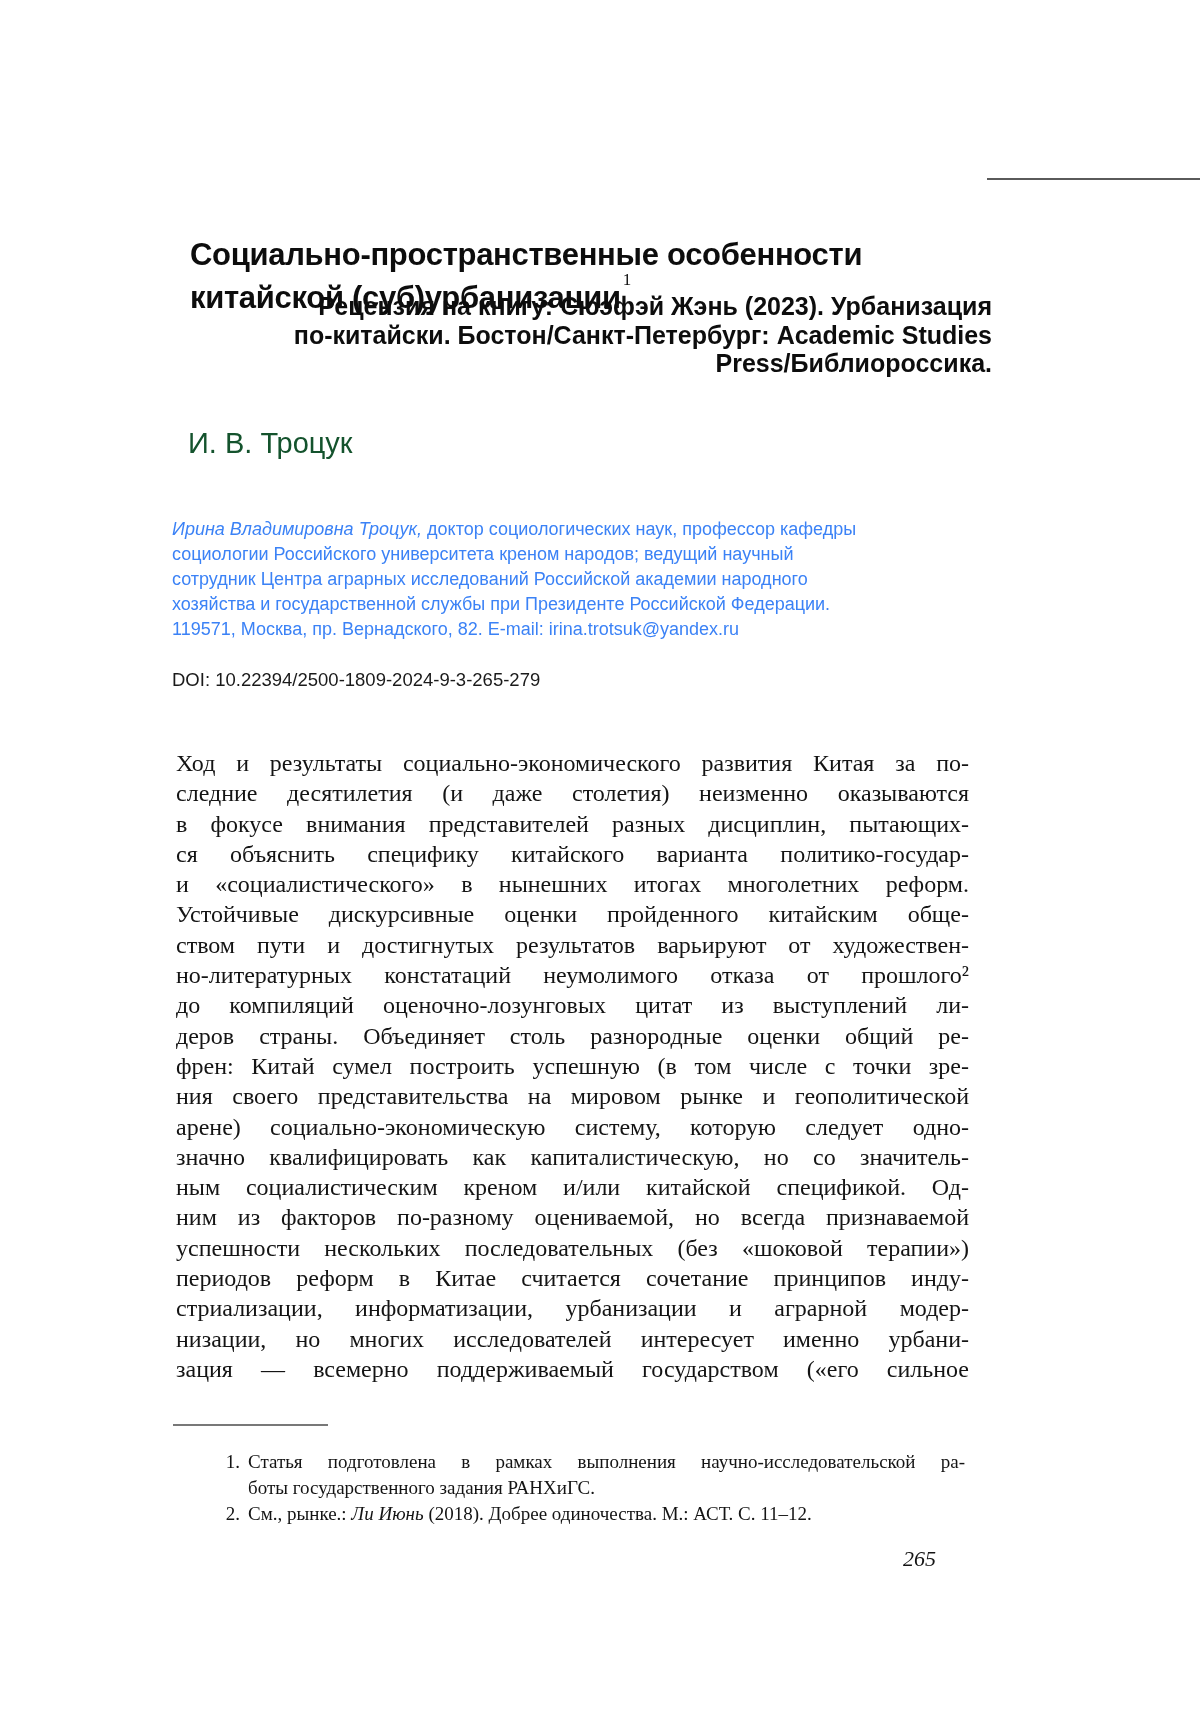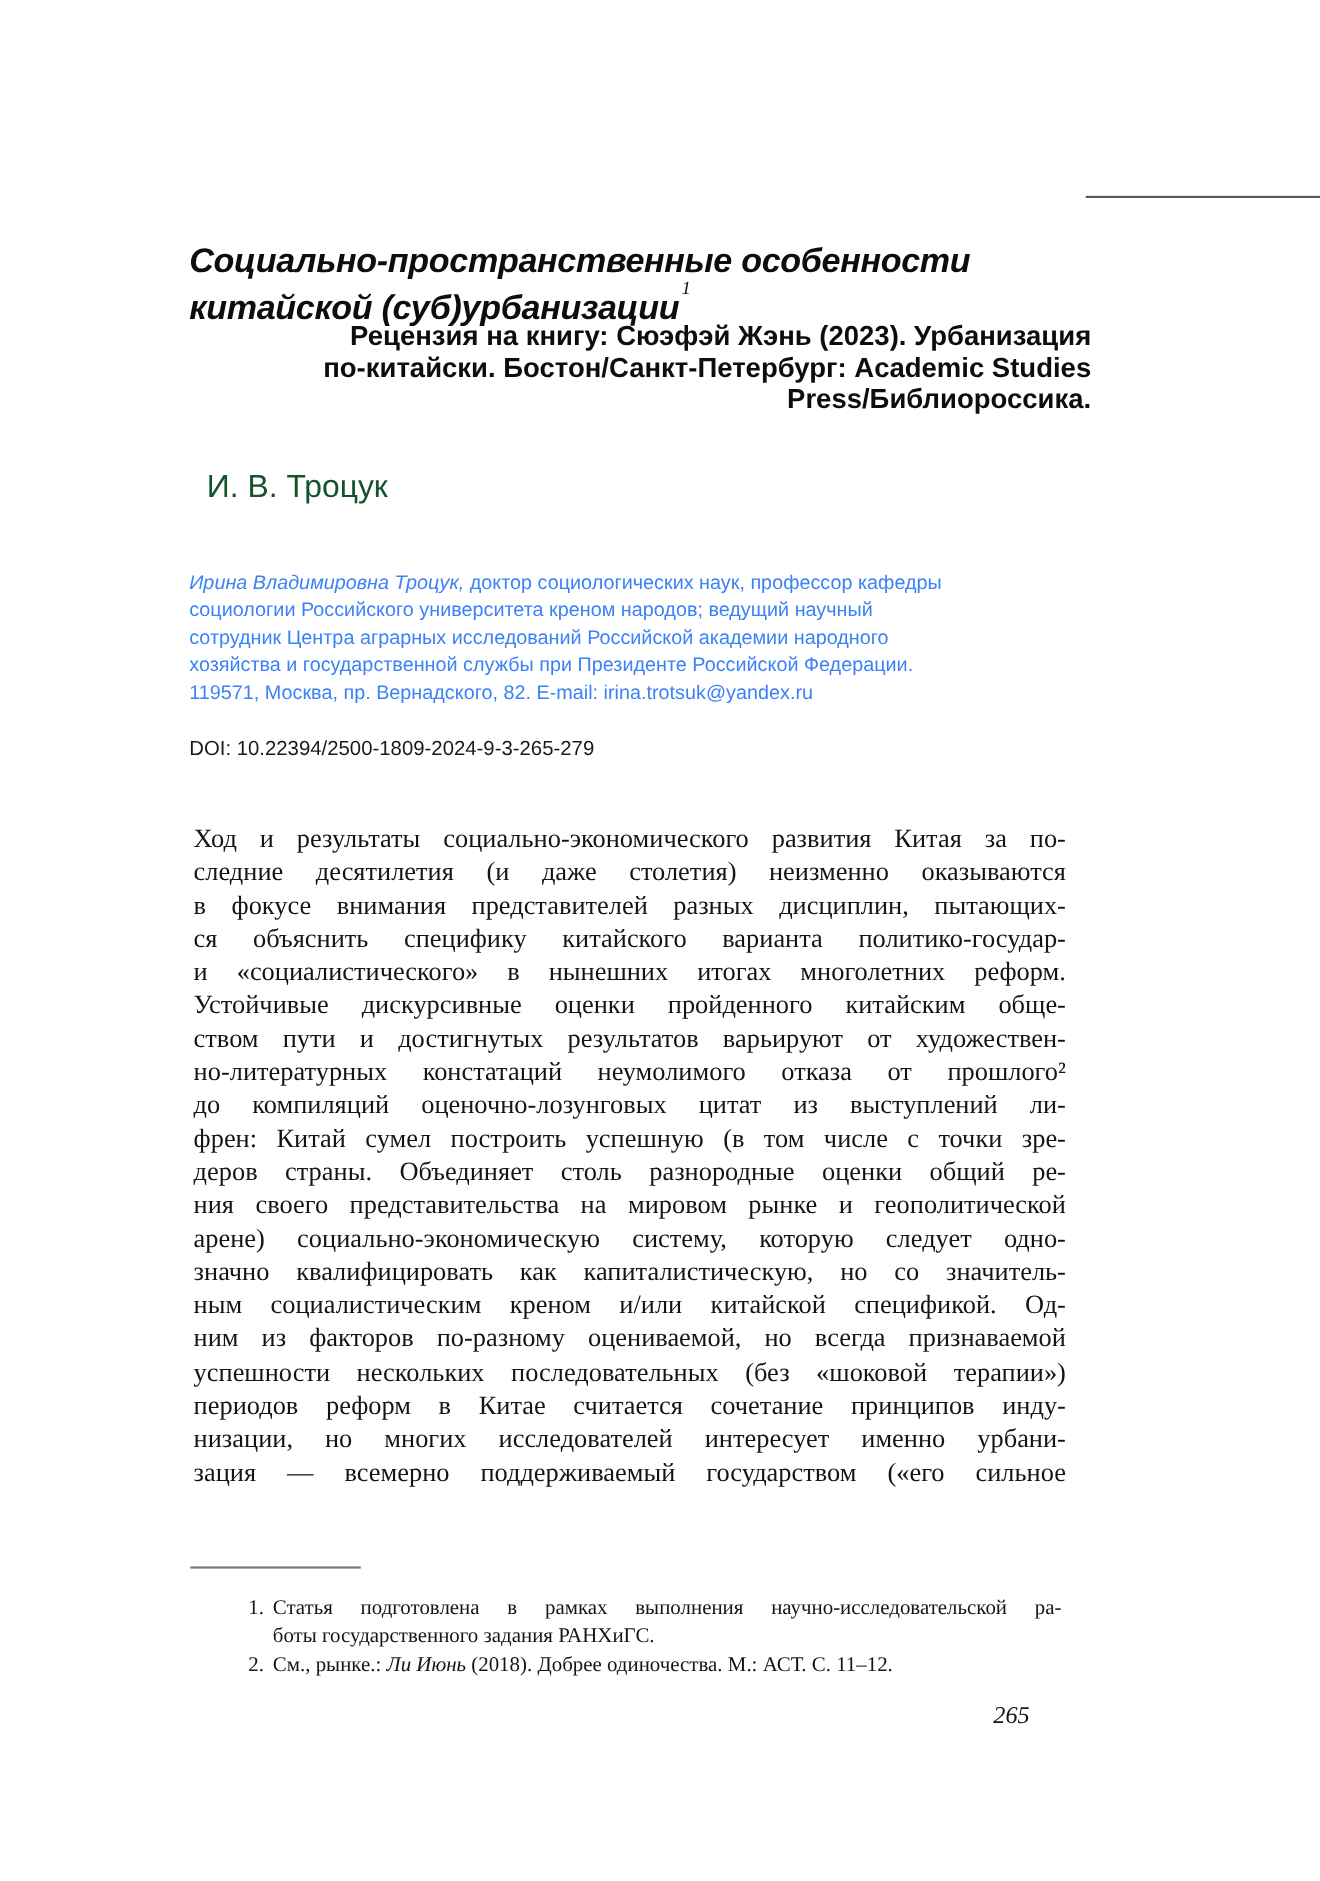--- a/index.html
+++ b/index.html
@@ -122,21 +122,21 @@
     color: #141414;
   }
 </style>
 </head>
 <body>
 
 <div class="page">
 
   <div class="top-rule"></div>
 
-  <h1 class="title" style="margin:0;font-style:italic;">
+  <h1 class="title" style="margin:18px;">
     <span style="display:block;">Социально-пространственные особенности</span>
     <span style="display:block;"><span>китайской (суб)урбанизации</span><sup class="title-sup">1</sup></span>
   </h1>
 
   <div class="subtitle">
 
       <div>Рецензия на книгу: Сюэфэй Жэнь (2023). Урбанизация</div>
 
       <div>по-китайски. Бостон/Санкт-Петербург: Academic Studies</div>
 
@@ -175,38 +175,39 @@
       <div class="body-line">и «социалистического» в нынешних итогах многолетних реформ.</div>
 
       <div class="body-line">Устойчивые дискурсивные оценки пройденного китайским обще-</div>
 
       <div class="body-line">ством пути и достигнутых результатов варьируют от художествен-</div>
 
       <div class="body-line">но-литературных констатаций неумолимого отказа от прошлого²</div>
 
       <div class="body-line">до компиляций оценочно-лозунговых цитат из выступлений ли-</div>
 
+      <div class="body-line">деров страны. Объединяет столь разнородные оценки общий ре-</div>
+
       <div class="body-line">френ: Китай сумел построить успешную (в том числе с точки зре-</div>
 
-      <div class="body-line">деров страны. Объединяет столь разнородные оценки общий ре-</div>
-
       <div class="body-line">ния своего представительства на мировом рынке и геополитической</div>
 
       <div class="body-line">арене) социально-экономическую систему, которую следует одно-</div>
 
       <div class="body-line">значно квалифицировать как капиталистическую, но со значитель-</div>
 
       <div class="body-line">ным социалистическим креном и/или китайской спецификой. Од-</div>
 
       <div class="body-line">ним из факторов по-разному оцениваемой, но всегда признаваемой</div>
 
       <div class="body-line">успешности нескольких последовательных (без «шоковой терапии»)</div>
 
       <div class="body-line">периодов реформ в Китае считается сочетание принципов инду-</div>
 
+      <div class="body-line">стриализации, информатизации, урбанизации и аграрной модер-</div>
 
       <div class="body-line">низации, но многих исследователей интересует именно урбани-</div>
 
       <div class="body-line">зация — всемерно поддерживаемый государством («его сильное</div>
     </div>
 
   <div class="fn-rule"></div>
 
   <div class="footnotes">
     <div class="footnote">

